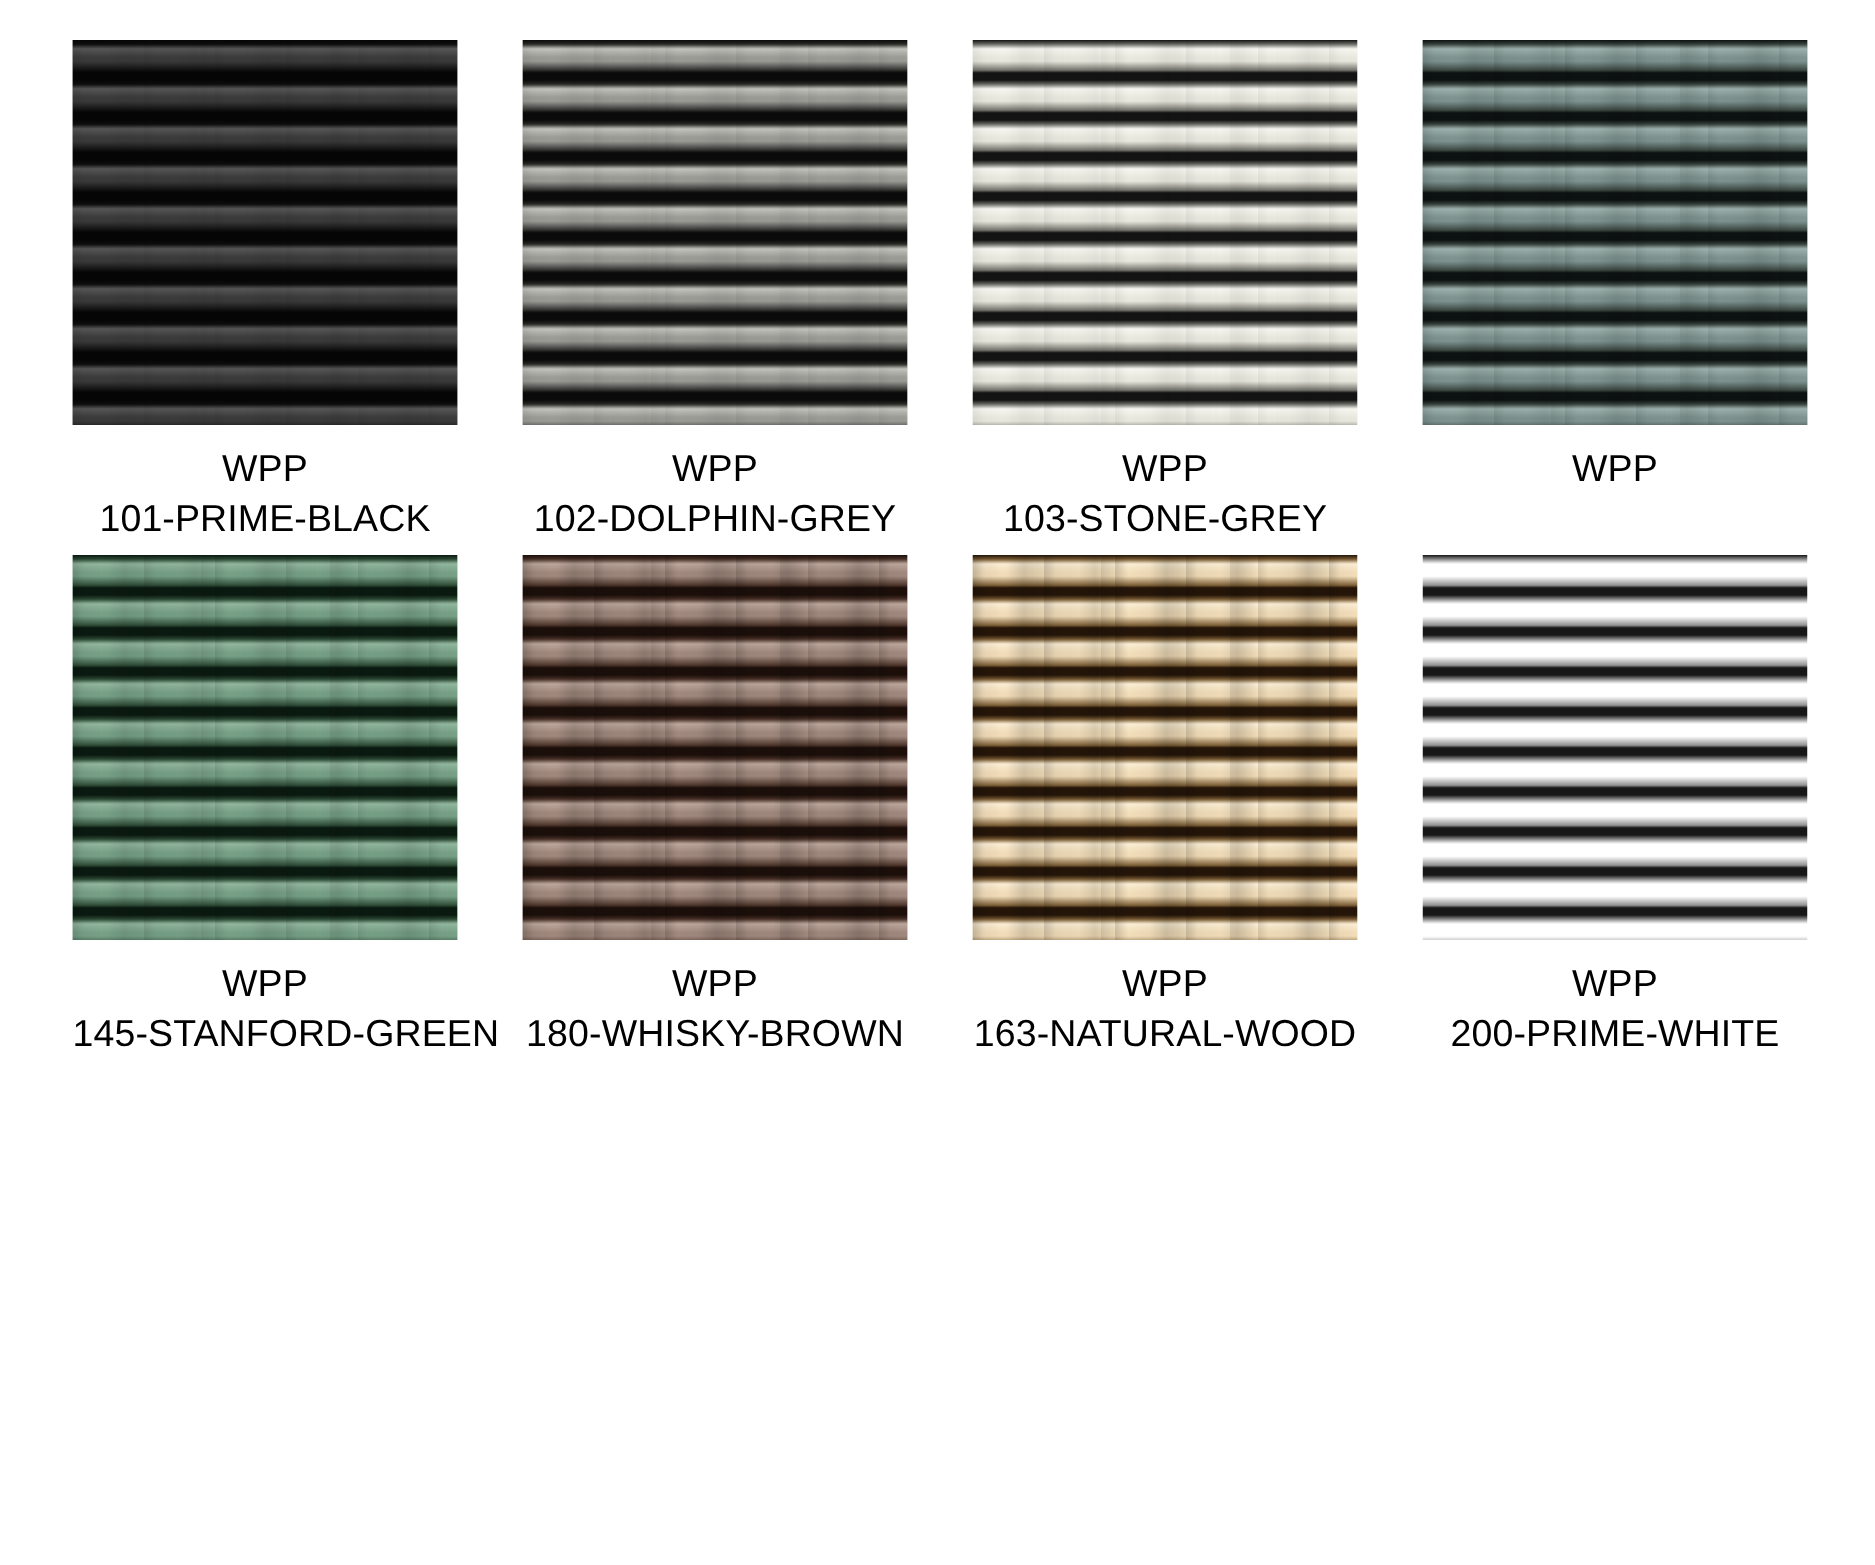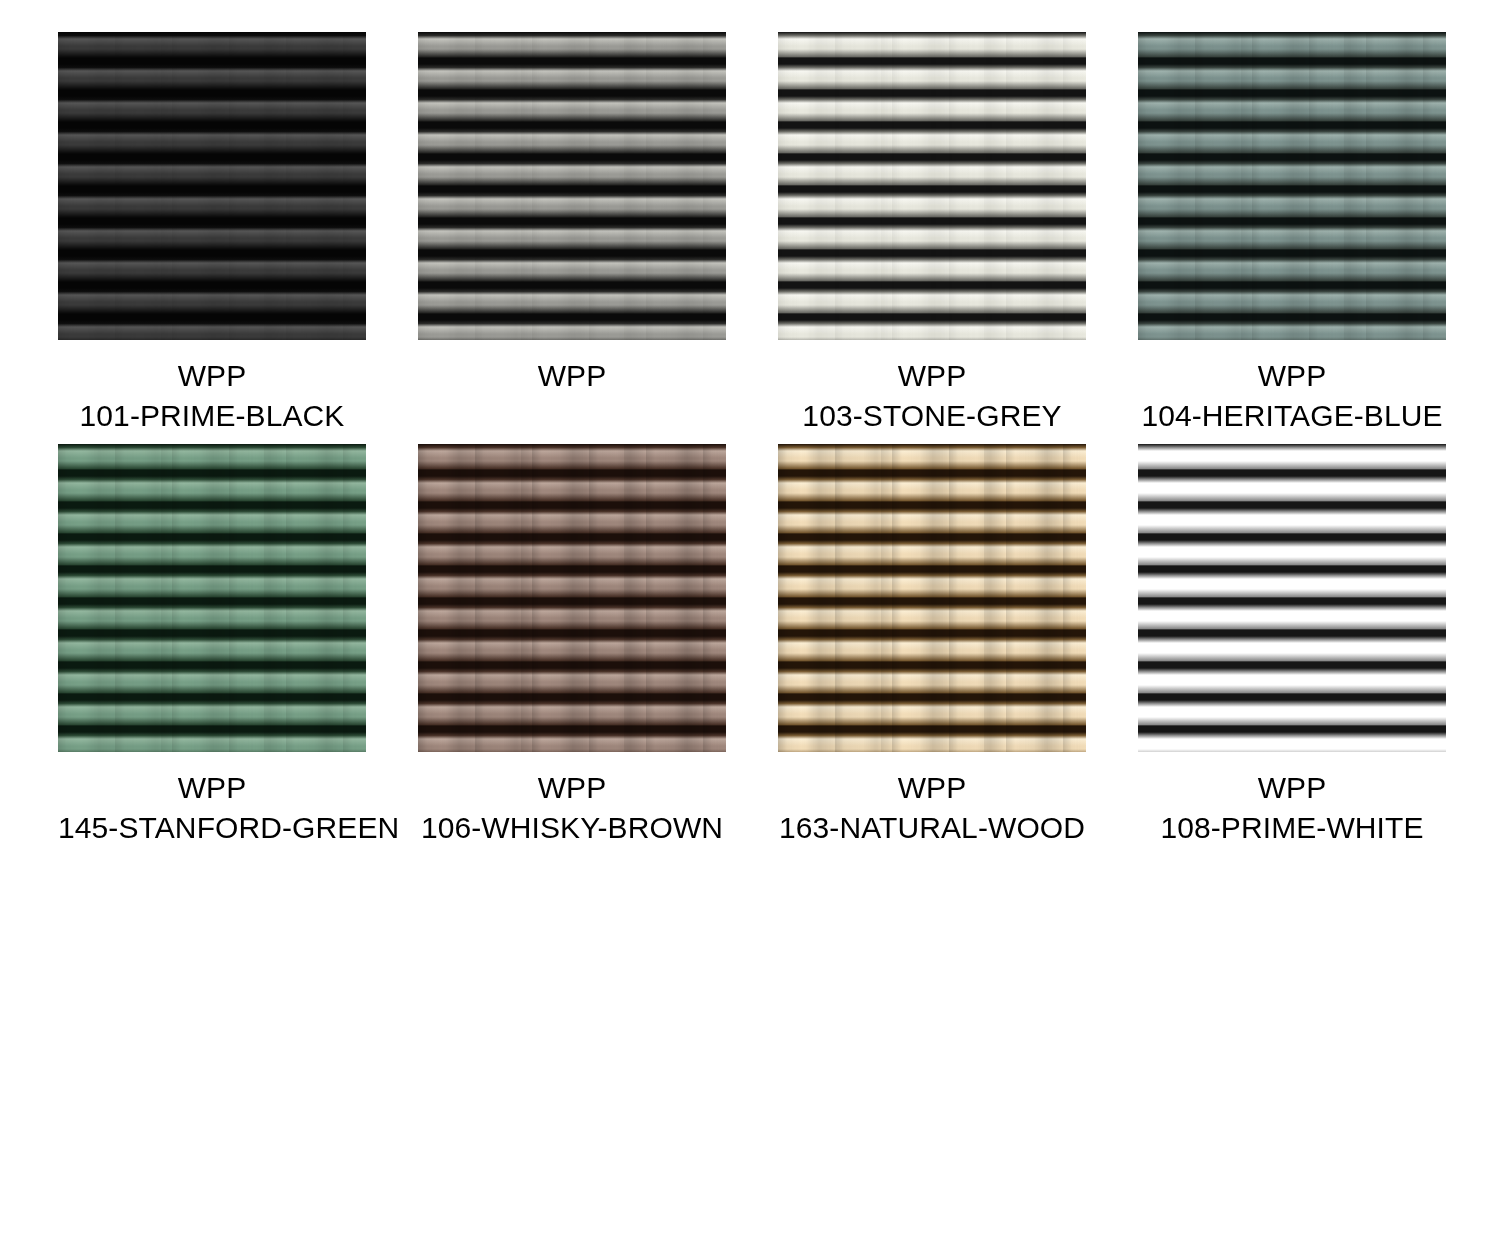--- a/index.html
+++ b/index.html
@@ -98,20 +98,21 @@
       </div>
     </div>
     <div class="swatch-card">
       <div class="swatch-tile">
         <div class="tile-base" style="background: rgb(155, 155, 150);"></div>
         <div class="tile-slats" style="background-image: repeating-linear-gradient(rgb(10, 10, 10) 0px, rgb(10, 10, 10) 6.05px, rgb(42, 42, 40) 9.46px, rgb(195, 195, 189) 13px, rgb(155, 155, 150) 20px, rgb(155, 155, 150) 23px, rgb(42, 42, 40) 30.5px, rgb(10, 10, 10) 32px); background-size: 100% 32px; background-position: 0px -6px;"></div>
         <div class="tile-grain" style="background-image: repeating-linear-gradient(to right, rgba(0, 0, 0, 0.055) 0px, rgba(0, 0, 0, 0) 9px, rgba(255, 255, 255, 0.04) 17px, rgba(0, 0, 0, 0) 28px, rgba(0, 0, 0, 0.043) 41px, rgba(0, 0, 0, 0) 57px), repeating-linear-gradient(to right, rgba(0, 0, 0, 0.03) 0px, rgba(0, 0, 0, 0) 23px, rgba(0, 0, 0, 0.027) 61px, rgba(0, 0, 0, 0) 103px); opacity: 0.85;"></div>
       </div>
       <div class="swatch-label">
         <span class="label-line1">WPP</span>
+        <span class="label-line2">102-DOLPHIN-GREY</span>
       </div>
     </div>
     <div class="swatch-card">
       <div class="swatch-tile">
         <div class="tile-base" style="background: rgb(232, 232, 222);"></div>
         <div class="tile-slats" style="background-image: repeating-linear-gradient(rgb(19, 19, 19) 0px, rgb(19, 19, 19) 6.05px, rgb(110, 110, 104) 9.46px, rgb(247, 247, 241) 13px, rgb(232, 232, 222) 20px, rgb(232, 232, 222) 23px, rgb(110, 110, 104) 30.5px, rgb(19, 19, 19) 32px); background-size: 100% 32px; background-position: 0px -6px;"></div>
         <div class="tile-grain" style="background-image: repeating-linear-gradient(to right, rgba(0, 0, 0, 0.055) 0px, rgba(0, 0, 0, 0) 9px, rgba(255, 255, 255, 0.04) 17px, rgba(0, 0, 0, 0) 28px, rgba(0, 0, 0, 0.043) 41px, rgba(0, 0, 0, 0) 57px), repeating-linear-gradient(to right, rgba(0, 0, 0, 0.03) 0px, rgba(0, 0, 0, 0) 23px, rgba(0, 0, 0, 0.027) 61px, rgba(0, 0, 0, 0) 103px); opacity: 0.85;"></div>
       </div>
       <div class="swatch-label">
         <span class="label-line1">WPP</span>
@@ -119,21 +120,20 @@
       </div>
     </div>
     <div class="swatch-card">
       <div class="swatch-tile">
         <div class="tile-base" style="background: rgb(126, 148, 144);"></div>
         <div class="tile-slats" style="background-image: repeating-linear-gradient(rgb(12, 18, 17) 0px, rgb(12, 18, 17) 6.05px, rgb(57, 68, 63) 9.46px, rgb(158, 178, 173) 13px, rgb(126, 148, 144) 20px, rgb(126, 148, 144) 23px, rgb(57, 68, 63) 30.5px, rgb(12, 18, 17) 32px); background-size: 100% 32px; background-position: 0px -6px;"></div>
         <div class="tile-grain" style="background-image: repeating-linear-gradient(to right, rgba(0, 0, 0, 0.1) 0px, rgba(0, 0, 0, 0) 9px, rgba(255, 255, 255, 0.07) 17px, rgba(0, 0, 0, 0) 28px, rgba(0, 0, 0, 0.08) 41px, rgba(0, 0, 0, 0) 57px), repeating-linear-gradient(to right, rgba(0, 0, 0, 0.06) 0px, rgba(0, 0, 0, 0) 23px, rgba(0, 0, 0, 0.05) 61px, rgba(0, 0, 0, 0) 103px); opacity: 0.85;"></div>
       </div>
       <div class="swatch-label">
         <span class="label-line1">WPP</span>
-        <span class="label-line2">104-HERITAGE-BLUE</span>
       </div>
     </div>
     <div class="swatch-card">
       <div class="swatch-tile">
         <div class="tile-base" style="background: rgb(119, 160, 135);"></div>
         <div class="tile-slats" style="background-image: repeating-linear-gradient(rgb(10, 26, 16) 0px, rgb(10, 26, 16) 6.05px, rgb(44, 74, 53) 9.46px, rgb(147, 183, 159) 13px, rgb(119, 160, 135) 20px, rgb(119, 160, 135) 23px, rgb(44, 74, 53) 30.5px, rgb(10, 26, 16) 32px); background-size: 100% 32px; background-position: 0px -6px;"></div>
         <div class="tile-grain" style="background-image: repeating-linear-gradient(to right, rgba(0, 0, 0, 0.1) 0px, rgba(0, 0, 0, 0) 9px, rgba(255, 255, 255, 0.07) 17px, rgba(0, 0, 0, 0) 28px, rgba(0, 0, 0, 0.08) 41px, rgba(0, 0, 0, 0) 57px), repeating-linear-gradient(to right, rgba(0, 0, 0, 0.06) 0px, rgba(0, 0, 0, 0) 23px, rgba(0, 0, 0, 0.05) 61px, rgba(0, 0, 0, 0) 103px); opacity: 0.85;"></div>
       </div>
       <div class="swatch-label">
         <span class="label-line1">WPP</span>
@@ -141,37 +141,37 @@
       </div>
     </div>
     <div class="swatch-card">
       <div class="swatch-tile">
         <div class="tile-base" style="background: rgb(160, 136, 125);"></div>
         <div class="tile-slats" style="background-image: repeating-linear-gradient(rgb(28, 15, 10) 0px, rgb(28, 15, 10) 6.05px, rgb(74, 50, 40) 9.46px, rgb(189, 167, 156) 13px, rgb(160, 136, 125) 20px, rgb(160, 136, 125) 23px, rgb(74, 50, 40) 30.5px, rgb(28, 15, 10) 32px); background-size: 100% 32px; background-position: 0px -6px;"></div>
         <div class="tile-grain" style="background-image: repeating-linear-gradient(to right, rgba(0, 0, 0, 0.16) 0px, rgba(0, 0, 0, 0) 9px, rgba(255, 255, 255, 0.114) 17px, rgba(0, 0, 0, 0) 28px, rgba(0, 0, 0, 0.13) 41px, rgba(0, 0, 0, 0) 57px), repeating-linear-gradient(to right, rgba(0, 0, 0, 0.094) 0px, rgba(0, 0, 0, 0) 23px, rgba(0, 0, 0, 0.08) 61px, rgba(0, 0, 0, 0) 103px); opacity: 0.85;"></div>
       </div>
       <div class="swatch-label">
         <span class="label-line1">WPP</span>
-        <span class="label-line2">106-WHISKY-BROWN</span>
+        <span class="label-line2">180-WHISKY-BROWN</span>
       </div>
     </div>
     <div class="swatch-card">
       <div class="swatch-tile">
         <div class="tile-base" style="background: rgb(242, 221, 185);"></div>
         <div class="tile-slats" style="background-image: repeating-linear-gradient(rgb(36, 21, 8) 0px, rgb(36, 21, 8) 6.05px, rgb(122, 92, 51) 9.46px, rgb(251, 238, 212) 13px, rgb(242, 221, 185) 20px, rgb(242, 221, 185) 23px, rgb(122, 92, 51) 30.5px, rgb(36, 21, 8) 32px); background-size: 100% 32px; background-position: 0px -6px;"></div>
         <div class="tile-grain" style="background-image: repeating-linear-gradient(to right, rgba(0, 0, 0, 0.16) 0px, rgba(0, 0, 0, 0) 9px, rgba(255, 255, 255, 0.114) 17px, rgba(0, 0, 0, 0) 28px, rgba(0, 0, 0, 0.13) 41px, rgba(0, 0, 0, 0) 57px), repeating-linear-gradient(to right, rgba(0, 0, 0, 0.094) 0px, rgba(0, 0, 0, 0) 23px, rgba(0, 0, 0, 0.08) 61px, rgba(0, 0, 0, 0) 103px); opacity: 0.85;"></div>
       </div>
       <div class="swatch-label">
         <span class="label-line1">WPP</span>
         <span class="label-line2">163-NATURAL-WOOD</span>
       </div>
     </div>
     <div class="swatch-card">
       <div class="swatch-tile">
         <div class="tile-base" style="background: rgb(255, 255, 255);"></div>
         <div class="tile-slats" style="background-image: repeating-linear-gradient(rgb(22, 22, 22) 0px, rgb(22, 22, 22) 6.05px, rgb(140, 140, 140) 9.46px, rgb(255, 255, 255) 13px, rgb(255, 255, 255) 20px, rgb(255, 255, 255) 23px, rgb(140, 140, 140) 30.5px, rgb(22, 22, 22) 32px); background-size: 100% 32px; background-position: 0px -6px;"></div>
       </div>
       <div class="swatch-label">
         <span class="label-line1">WPP</span>
-        <span class="label-line2">108-PRIME-WHITE</span>
+        <span class="label-line2">200-PRIME-WHITE</span>
       </div>
     </div>
   </div>
 
 </body></html>

